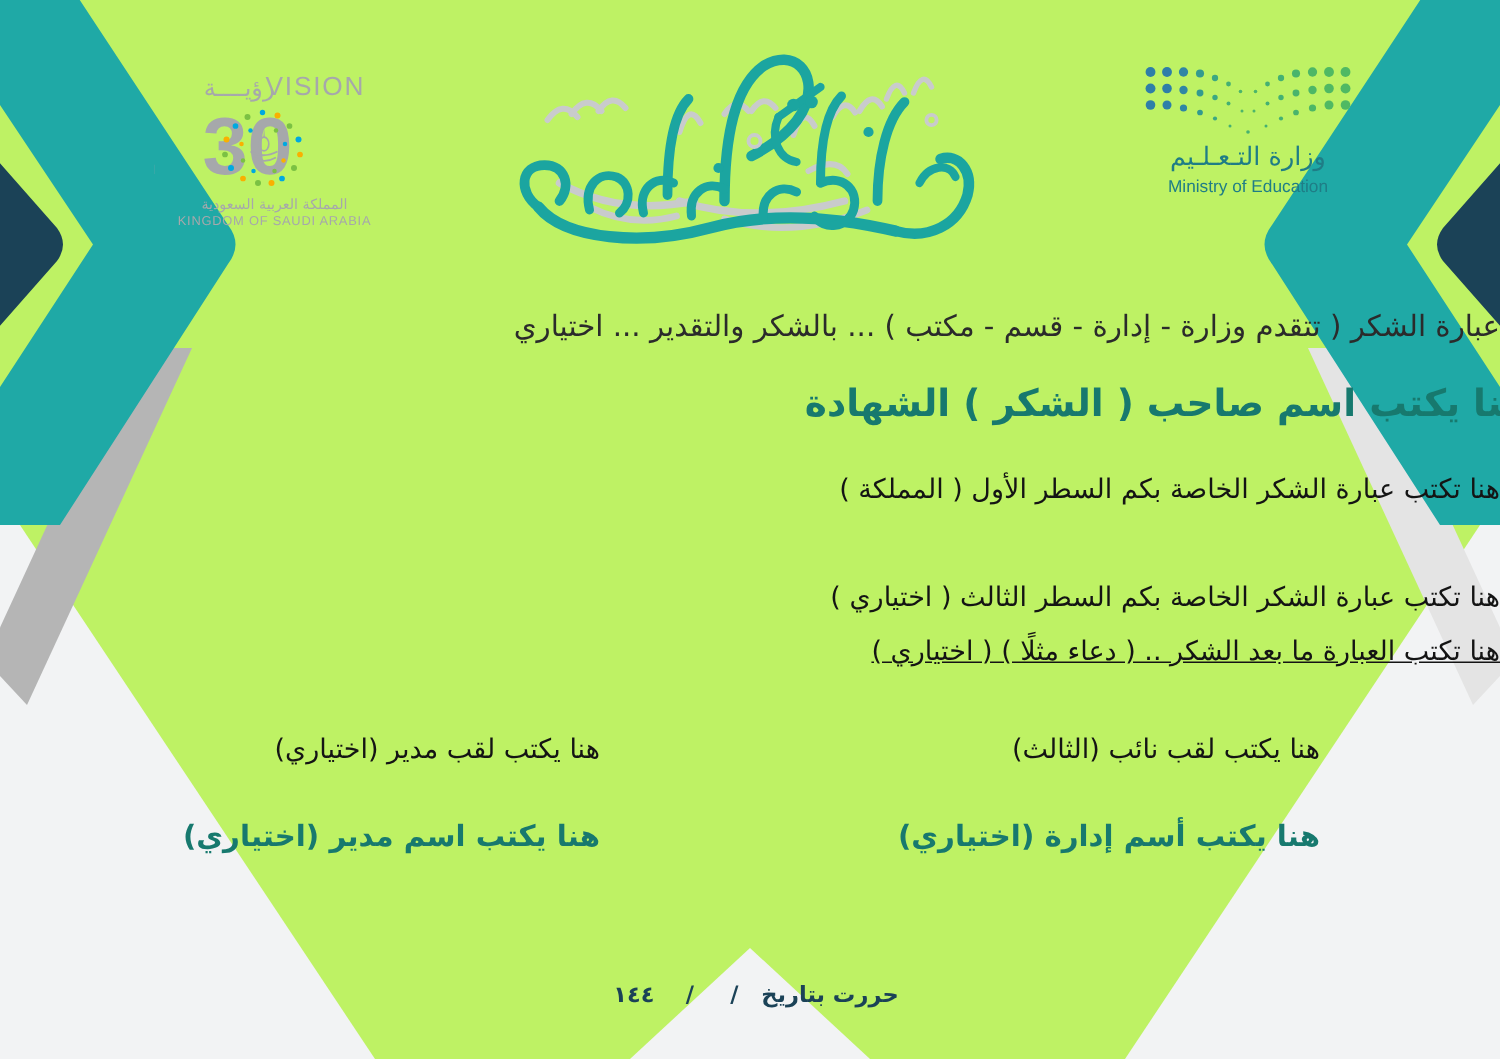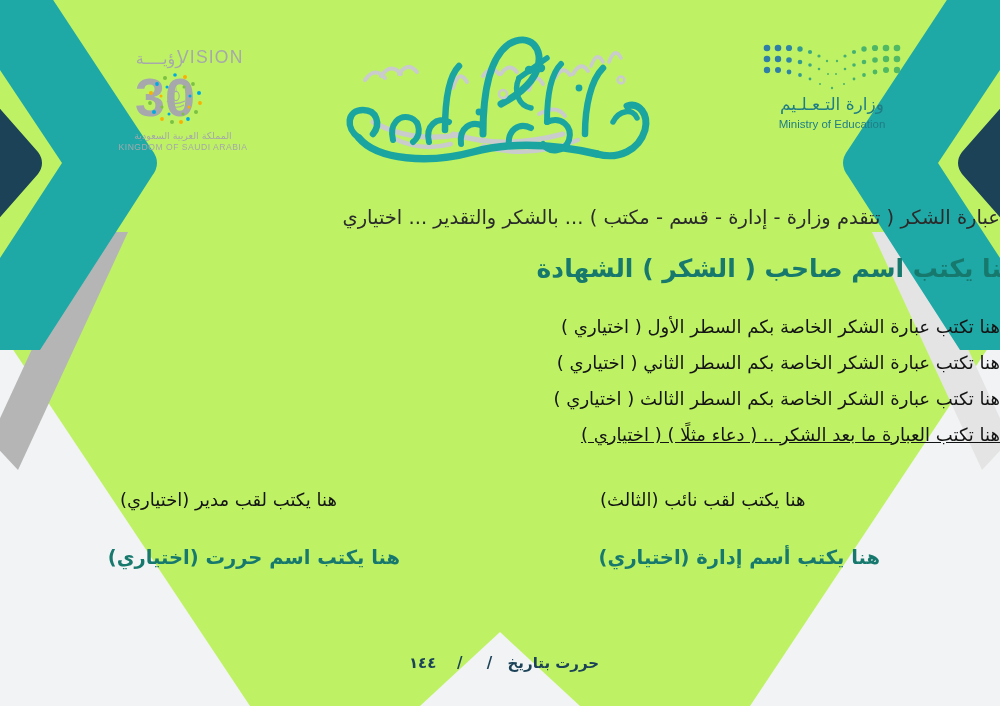--- a/index.html
+++ b/index.html
@@ -60,21 +60,21 @@
     color: #141414;
   }
   #body-1 { top: 316px; }
   #body-2 { top: 352px; }
   #body-3 { top: 388px; }
   #body-4 { top: 424px; text-decoration: underline; }
 
   
   .sig-col {
     position: absolute;
-    text-align: left;
+    text-align: right;
     white-space: nowrap;
   }
   #sig-right { left: 600px; width: 280px; top: 489px; }
   #sig-left  { left: 120px; width: 280px; top: 489px; }
   .sig-title {
     font-size: 18px;
     color: #141414;
   }
   .sig-name {
     font-size: 19.5px;
@@ -284,33 +284,32 @@
       <text x="75" y="74" text-anchor="middle" font-family="'DejaVu Sans', sans-serif" font-size="17" fill="#1F7D86">وزارة التـعـلـيم</text>
 
       <text x="75" y="92" text-anchor="middle" font-family="'Liberation Sans', sans-serif" font-size="11.5" fill="#1F7D86">Ministry of Education</text>
     </svg>
   </div>
 
   <div class="line" id="intro-line">عبارة الشكر ( تتقدم وزارة - إدارة - قسم - مكتب )  ... بالشكر والتقدير  ... اختياري</div>
 
   <div class="line" id="recipient-name">هنا يكتب اسم  صاحب ( الشكر ) الشهادة</div>
 
-  <div class="line body-line" id="body-1">هنا تكتب عبارة الشكر الخاصة بكم السطر الأول ( اختياري )</div>
-  <div class="line body-line" id="body-2">هنا تكتب عبارة الشكر الخاصة بكم السطر الثاني ( اختياري )</div>
+  <div class="line body-line" id="body-1">هنا تكتب عبارة الشكر الخاصة بكم السطر الأول ( المملكة )</div>
   <div class="line body-line" id="body-3">هنا تكتب عبارة الشكر الخاصة بكم السطر الثالث ( اختياري )</div>
   <div class="line body-line" id="body-4">هنا تكتب العبارة ما بعد الشكر .. ( دعاء مثلًا ) ( اختياري )</div>
 
   <div class="sig-col" id="sig-right">
     <div class="sig-title">هنا يكتب لقب نائب (الثالث)</div>
     <div class="sig-name">هنا يكتب أسم إدارة (اختياري)</div>
   </div>
 
   <div class="sig-col" id="sig-left">
     <div class="sig-title">هنا يكتب لقب مدير (اختياري)</div>
-    <div class="sig-name">هنا يكتب اسم حررت (اختياري)</div>
+    <div class="sig-name">هنا يكتب اسم مدير (اختياري)</div>
   </div>
 
   <div id="footer-date">
     <span class="seg">حررت بتاريخ</span>
     <span class="sep">/</span>
     <span class="sep">/</span>
     <span class="year">١٤٤</span>
   </div>
 
 </div>

